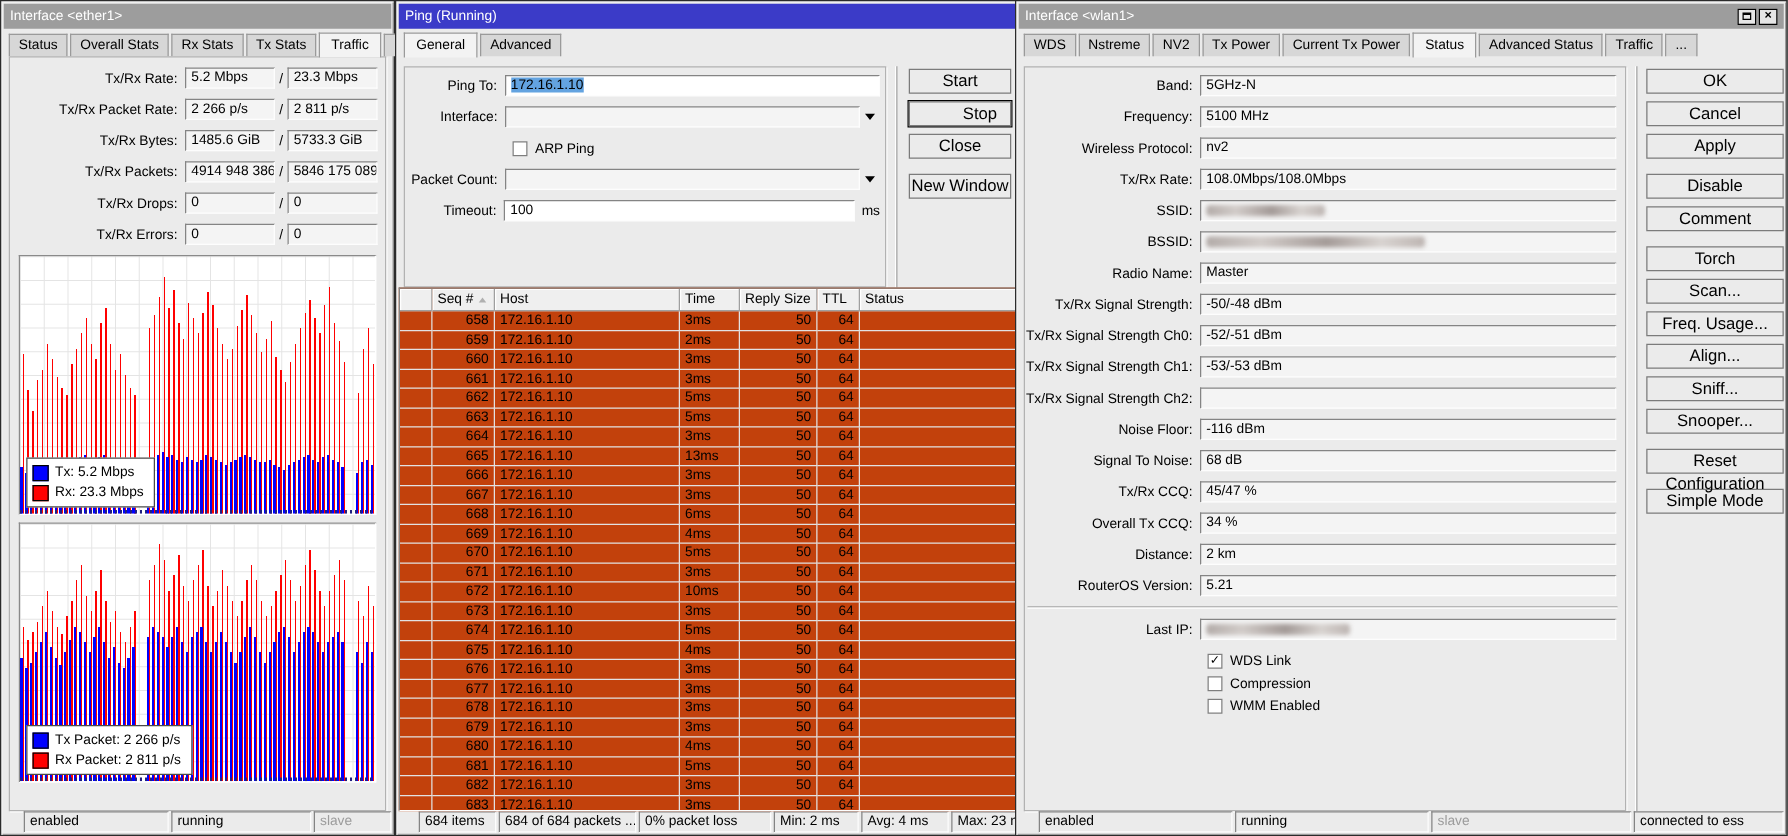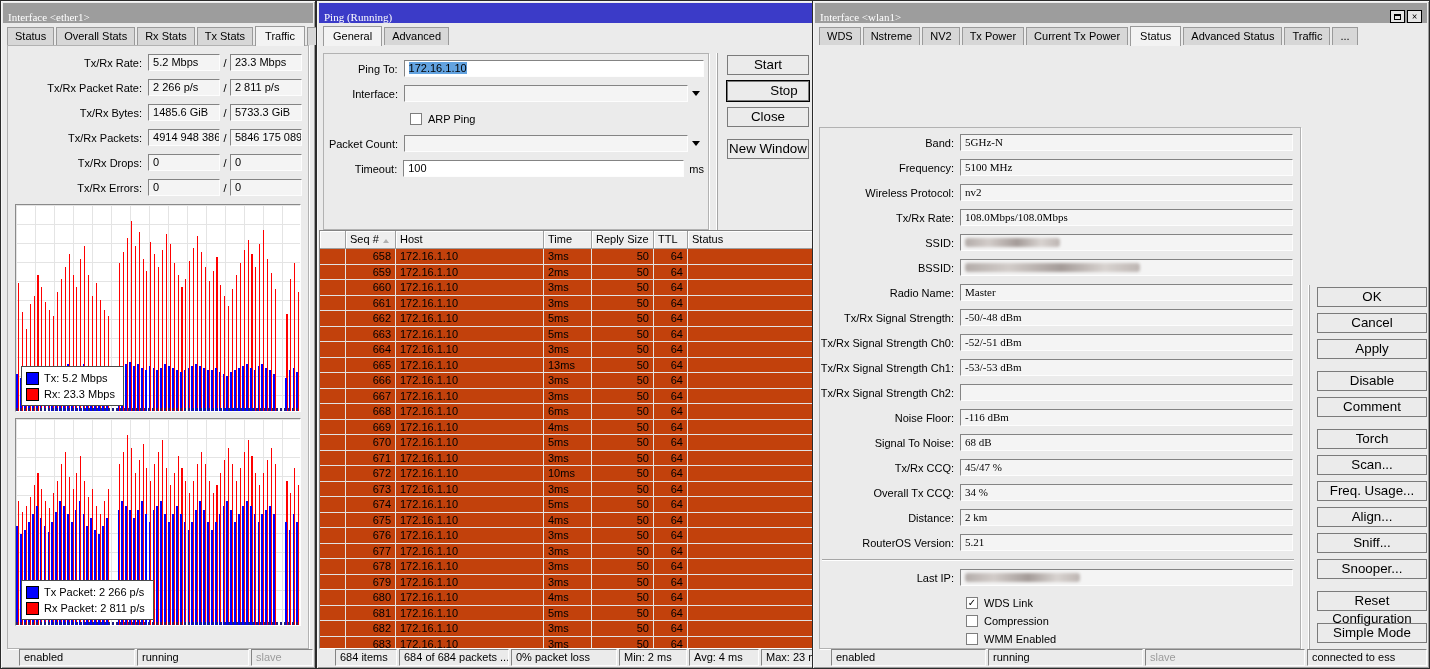--- a/index.html
+++ b/index.html
@@ -7,21 +7,21 @@
     font-family:"Liberation Sans","DejaVu Sans",sans-serif; font-size:11px; color:#000; }
 
   .window { position:absolute; top:0; height:669px; background:#ebebeb;
     border:1px solid #2b2b2b; box-shadow:inset 1px 1px 0 #f6f6f6, inset -1px -1px 0 #9c9c9c;
     padding:2px; display:flex; flex-direction:column; }
   #win-ether { left:0; width:316px; }
   #win-ping  { left:316px; width:592px; }
   #win-wlan  { left:812px; width:618px; }
 
   .titlebar { height:20px; flex:0 0 20px; background:#9d9d9d; color:#fff;
-    display:flex; align-items:flex-end; padding:0 5px;font-family:Liberation Serif, serif; }
+    display:flex; align-items:center; padding:0 5px; }
   .titlebar.active { background:#3b3bc8; }
   .titlebar .title { flex:1; }
   .tbtns { display:flex; gap:2px; }
   .tbtn { width:15px; height:13px; background:#e6e6e6; border:1px solid #000;
     color:#000; display:flex; align-items:center; justify-content:center;
     font-size:10px; font-weight:bold; line-height:1; }
   .tbtn .maxglyph { width:7px; height:6px; border:1px solid #000; border-top-width:2px; display:block; }
 
   .tabs { display:flex; gap:2px; padding:3px 4px 0 4px; flex:0 0 21px; align-items:flex-end; }
   .tab { background:#d7d7d7; border:1px solid #9a9a9a; border-bottom:none; padding:2px 7px 3px;
@@ -92,25 +92,25 @@
   .td.r { text-align:right; }
   .vscroll { position:absolute; top:18px; right:0; bottom:0; width:16px; background:#ececec;
     border-left:1px solid #c9c9c9; }
   .sbtn { position:absolute; left:0; width:15px; height:15px; background:#ebebeb;
     border:1px solid #8a8a8a; display:flex; align-items:center; justify-content:center; }
   .sbtn.up { top:0; } .sbtn.down { bottom:0; }
   .sthumb { position:absolute; left:0; width:15px; bottom:16px; height:72px; background:#e0e0e0;
     border:1px solid #8a8a8a; }
 
   
-  #wlan-content { flex:1; display:flex; padding-top:8px; min-height:0;align-items:flex-end; }
+  #wlan-content { flex:1; display:flex; padding-top:8px; min-height:0; }
   #wlan-fields { width:482px; margin-left:4px; border:1px solid #b2b2b2; box-shadow:1px 1px 0 #fff;
     padding:6px 4px 0 0; overflow:hidden; }
   #wlan-fields .flabel { width:140px; }
-  #wlan-fields .box { flex:1; max-width:333px;font-family:Liberation Serif, serif; }
+  #wlan-fields .box { flex:1; max-width:333px; }
   .hsep { height:2px; border-top:1px solid #a6a6a6; border-bottom:1px solid #fff; margin:4px 2px 8px; }
   .cbrow { display:flex; align-items:center; height:18px; margin-left:146px; }
   .cb { width:12px; height:12px; background:#fff; border:1px solid #7e7e7e; margin-right:6px;
     display:flex; align-items:center; justify-content:center; font-size:10px; font-weight:bold; line-height:1; }
   .redact { display:inline-block; height:9px; margin-top:2px; border-radius:3px;
     background:linear-gradient(90deg,#b3aca9 0%,#d2ccc9 25%,#a49b98 55%,#d8d3d0 80%,#bdb5b2 100%);
     filter:blur(1.6px); }
   .sel { background:#63a3e0; }
   #wlan-buttons { width:106px; margin-left:8px; border-left:1px solid #a6a6a6;
     box-shadow:-1px 0 0 #fff; padding-left:7px; padding-top:2px; }

